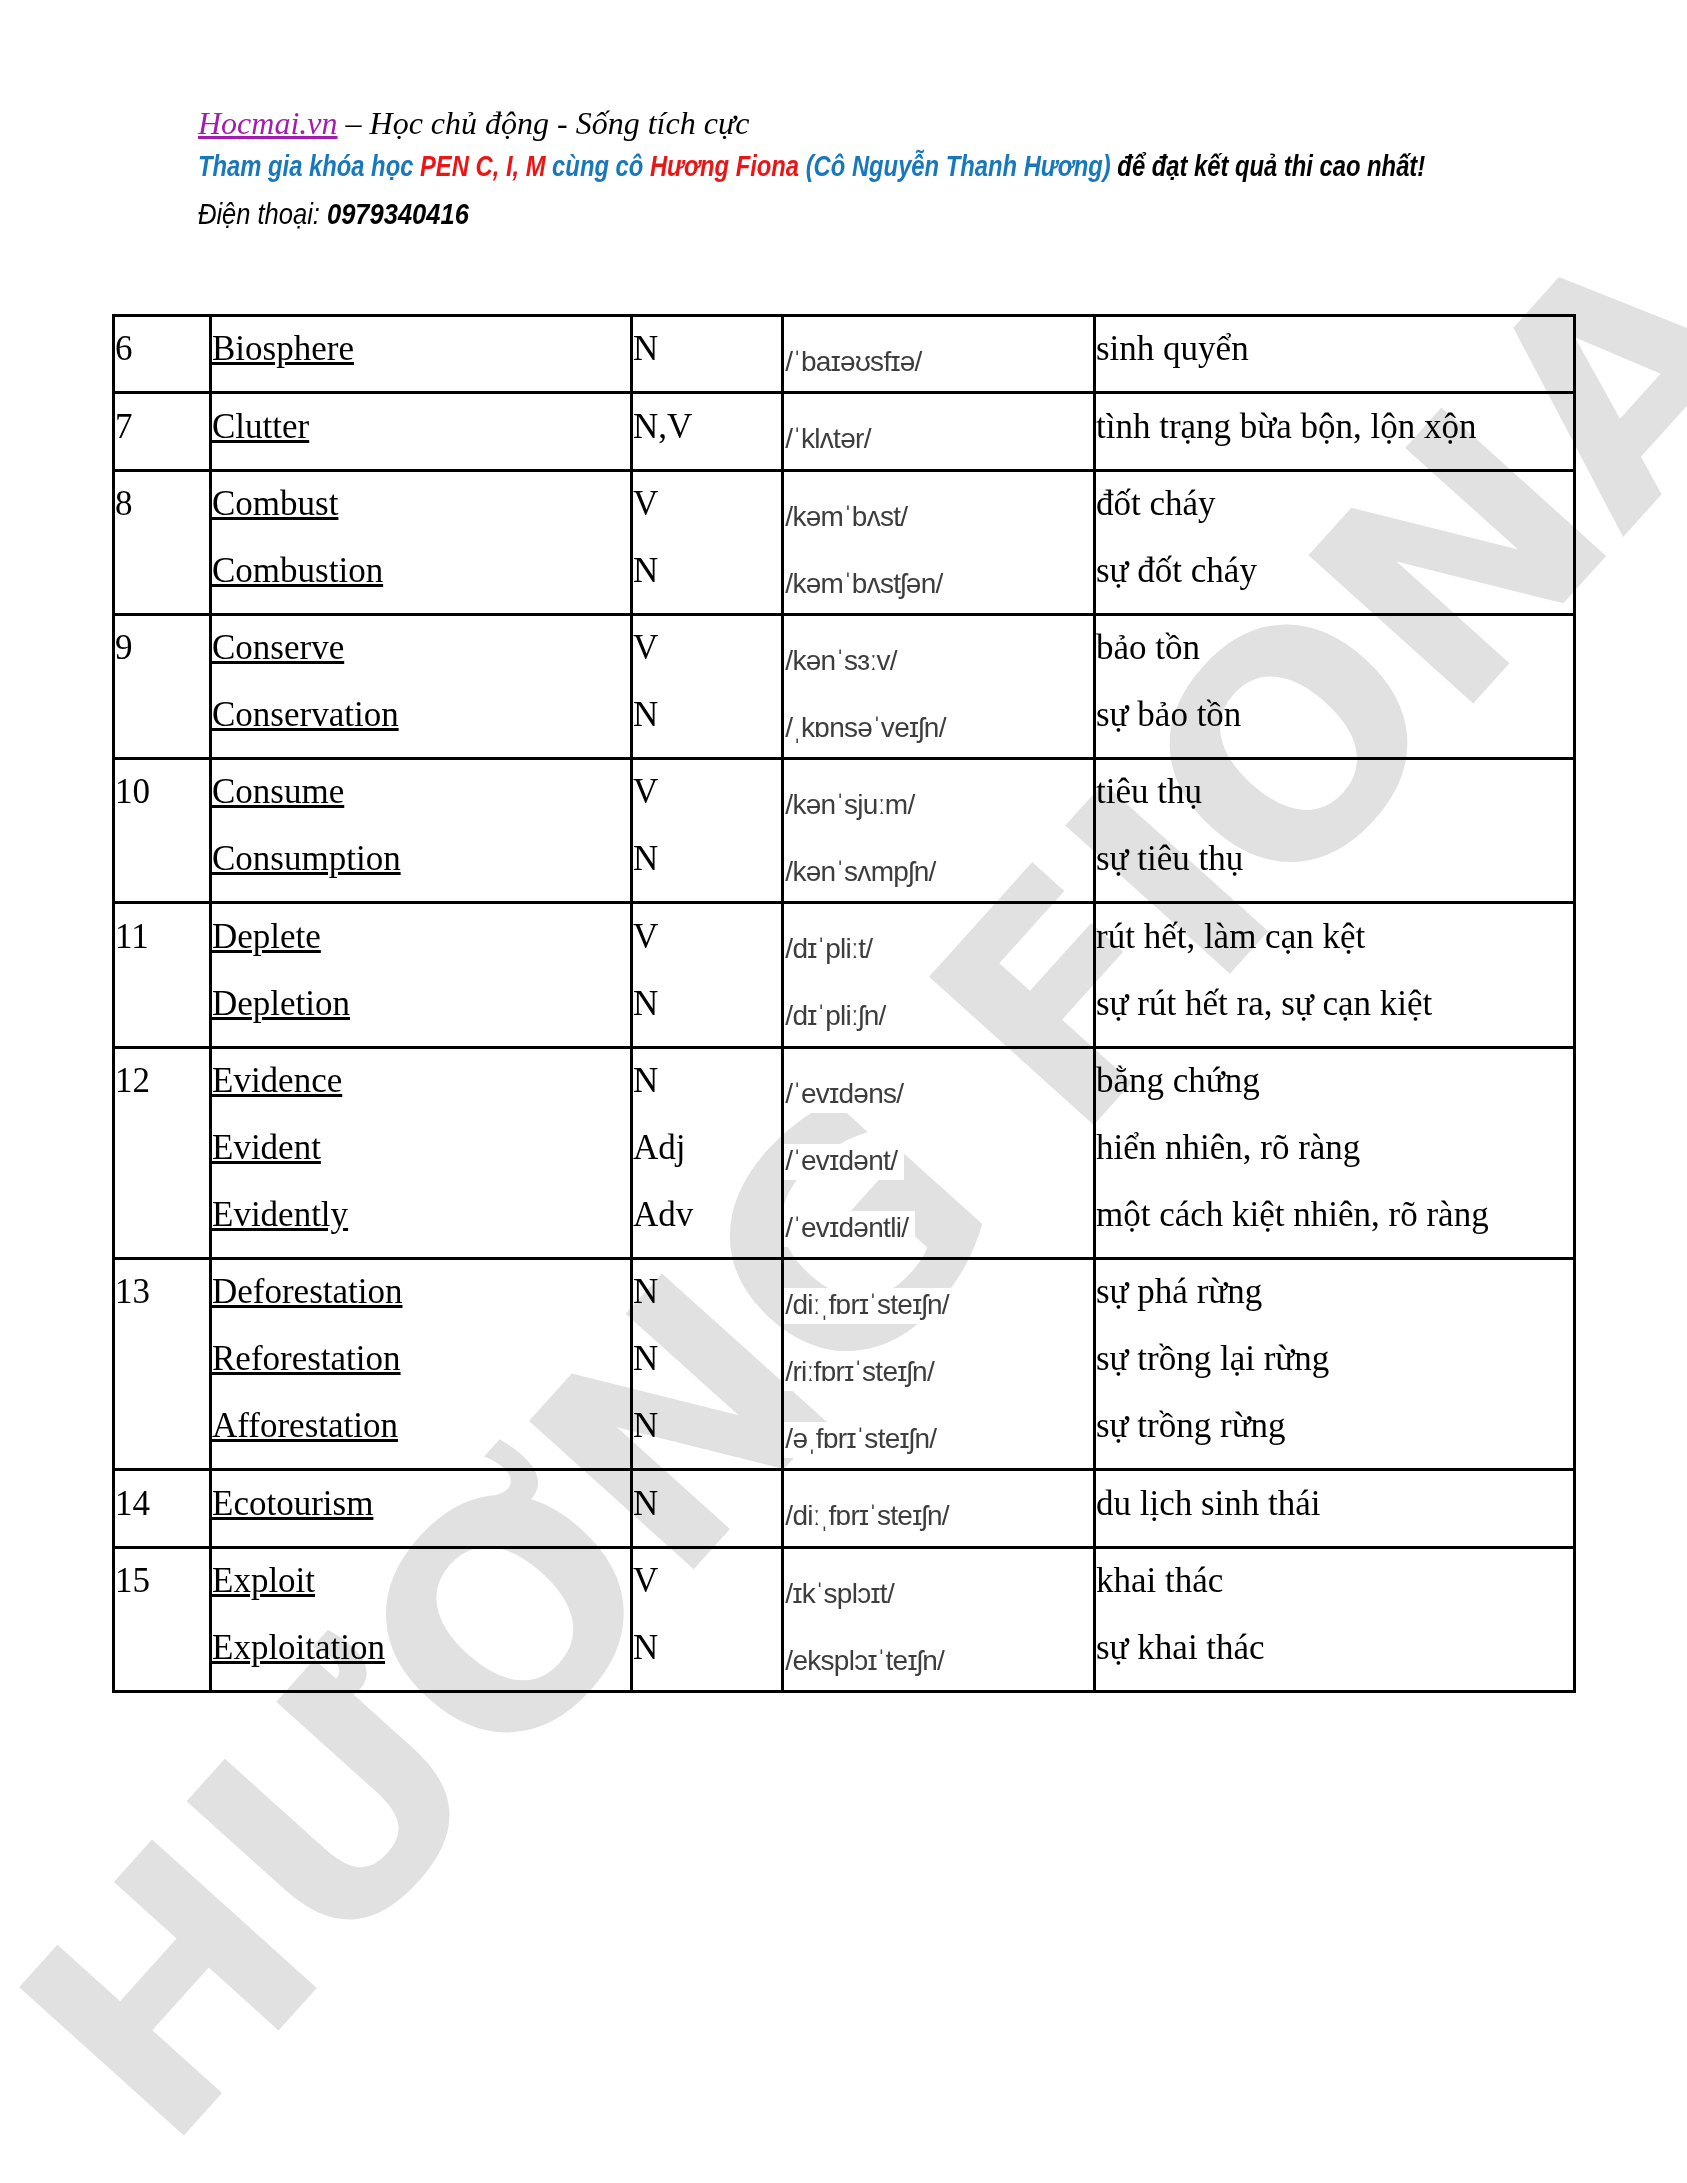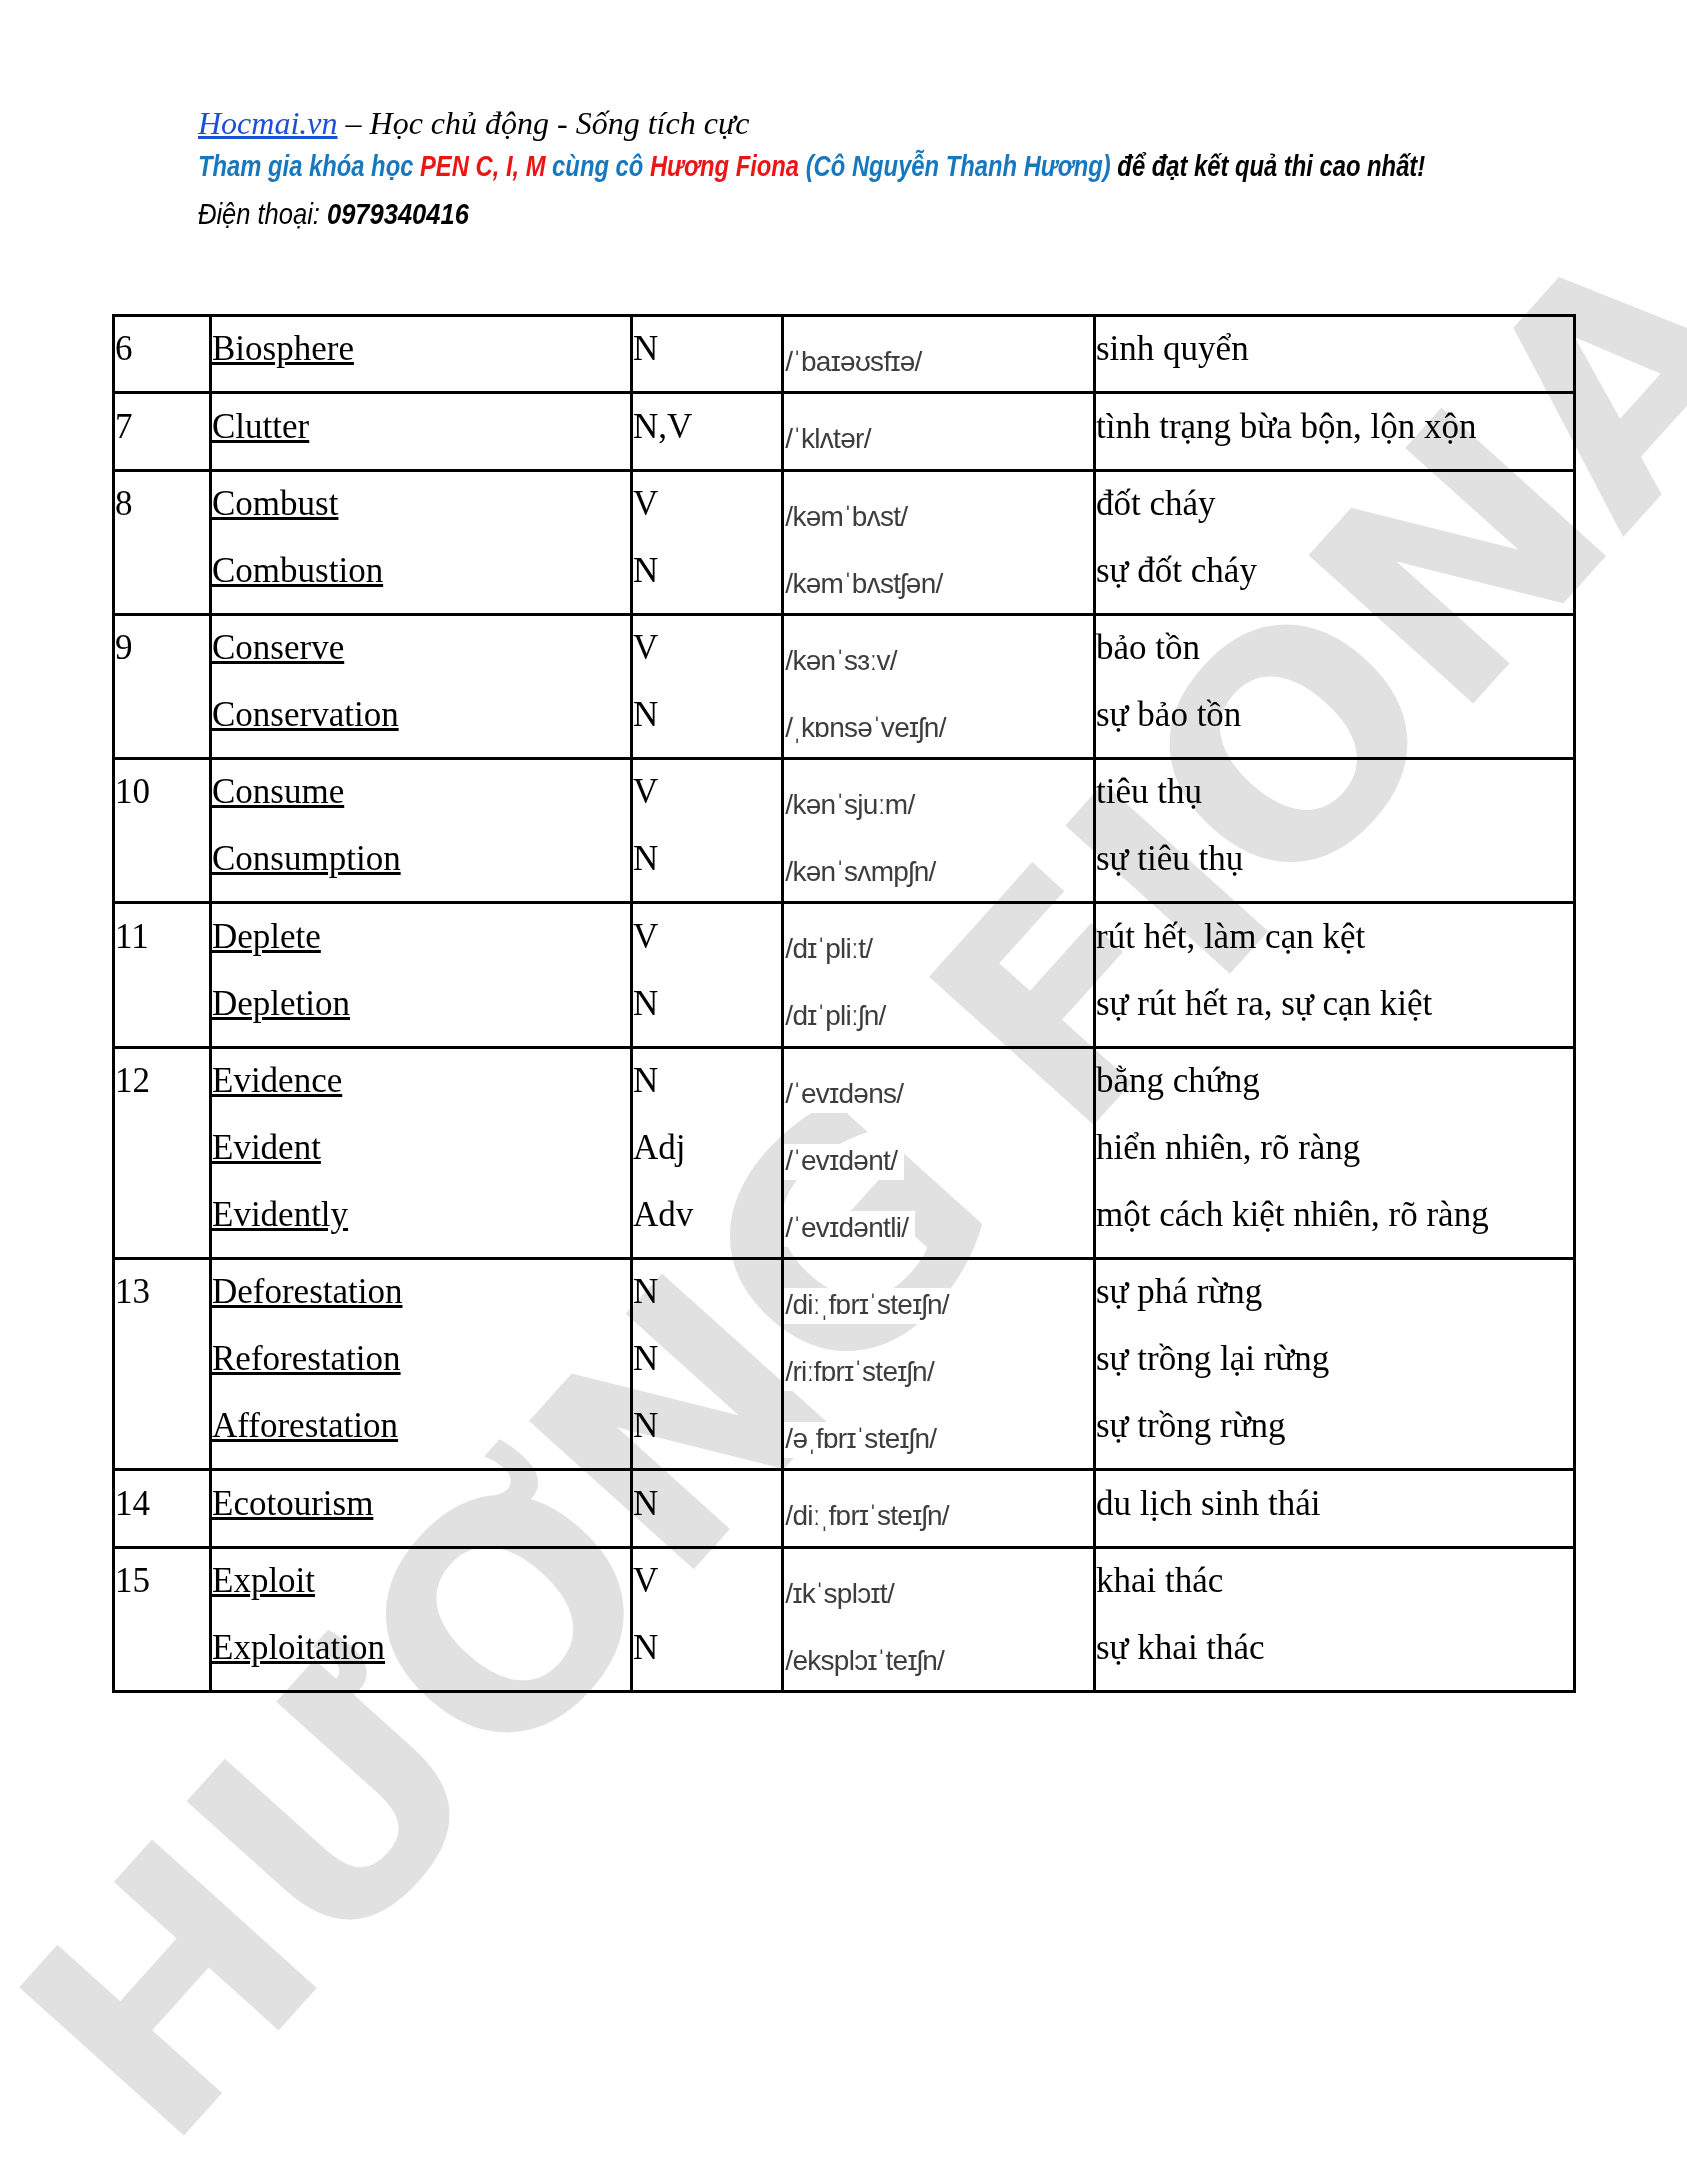--- a/index.html
+++ b/index.html
@@ -59,21 +59,21 @@
     font-size:28px;letter-spacing:-0.7px;color:#3d3d3d;
     background:#ffffff;padding:1.3px 6.6px 4px 1.3px;
   }
 </style>
 </head>
 <body>
 
 <div class="watermark">HƯƠNG FIONA</div>
 
 <div class="header">
-  <p class="line1"><span class="brand" style="color: #1d4ed8;">Hocmai.vn</span><span> – Học chủ động - Sống tích cực</span></p>
+  <p class="line1"><span class="brand" style="color: #a21caf;">Hocmai.vn</span><span> – Học chủ động - Sống tích cực</span></p>
   <p class="line2" id="promo-line"><span class="seg" style="color: rgb(24, 120, 190);">Tham gia khóa học </span><span class="seg" style="color: rgb(236, 21, 21);">PEN C, I, M </span><span class="seg" style="color: rgb(24, 120, 190);">cùng cô </span><span class="seg" style="color: rgb(236, 21, 21);">Hương Fiona </span><span class="seg" style="color: rgb(24, 120, 190);">(Cô Nguyễn Thanh Hương)</span><span class="seg" style="color: rgb(0, 0, 0);">  để đạt kết quả thi cao nhất!</span></p>
   <p class="line3"><span>Điện thoại: </span><span class="phone-number">0979340416</span></p>
 </div>
 
 <table class="vocab">
   <colgroup>
     <col style="width:97px">
     <col style="width:421px">
     <col style="width:151px">
     <col style="width:312px">

